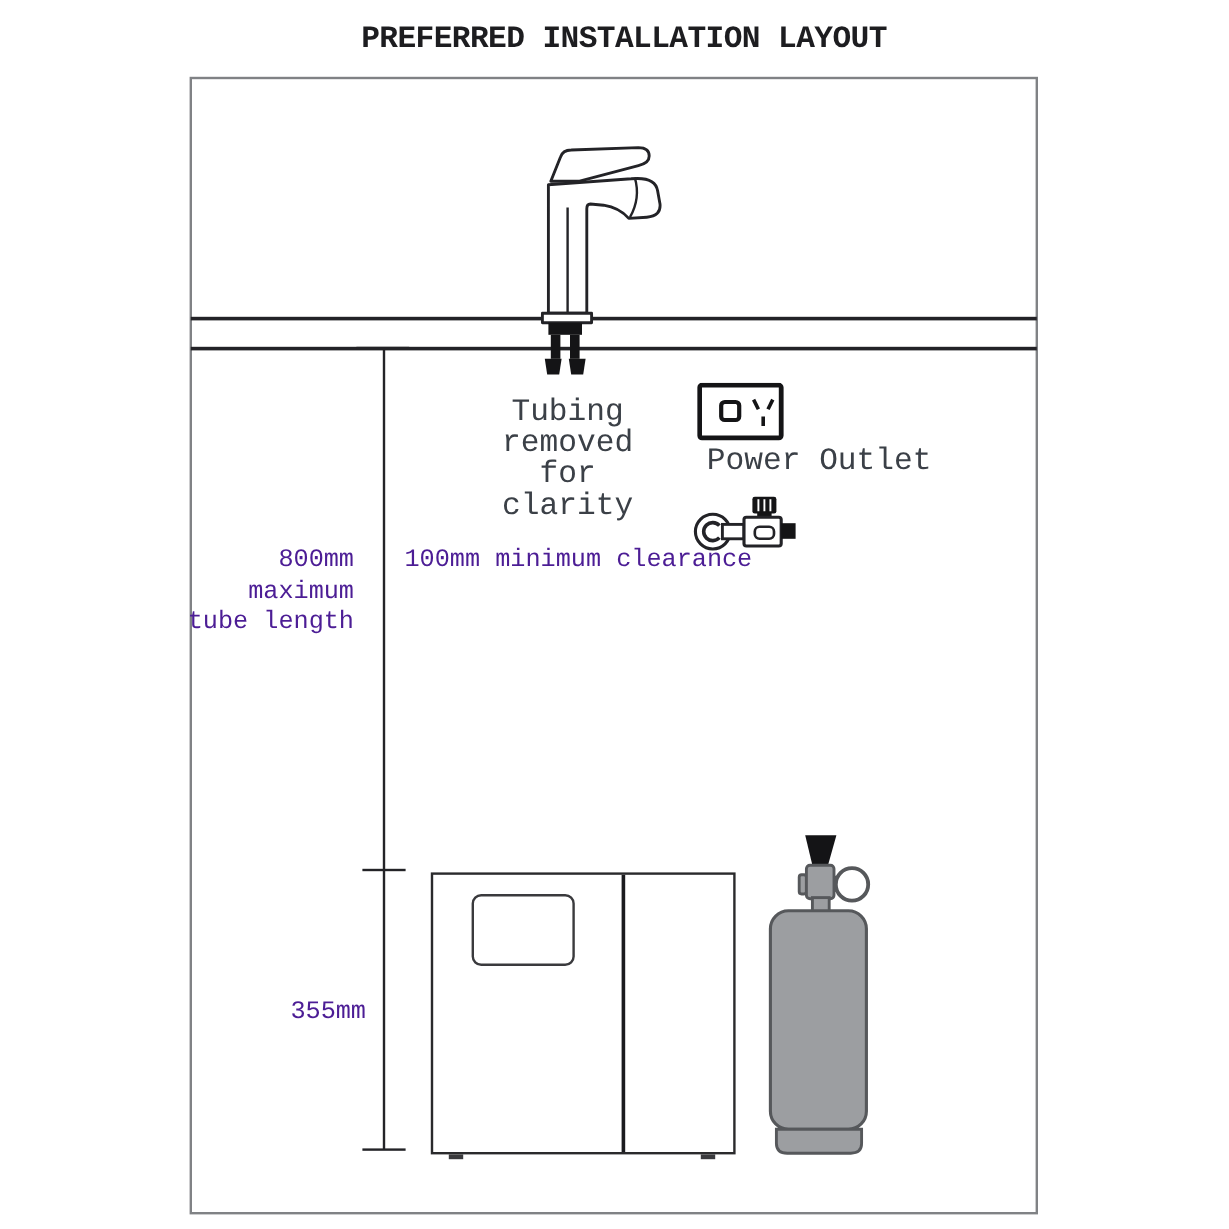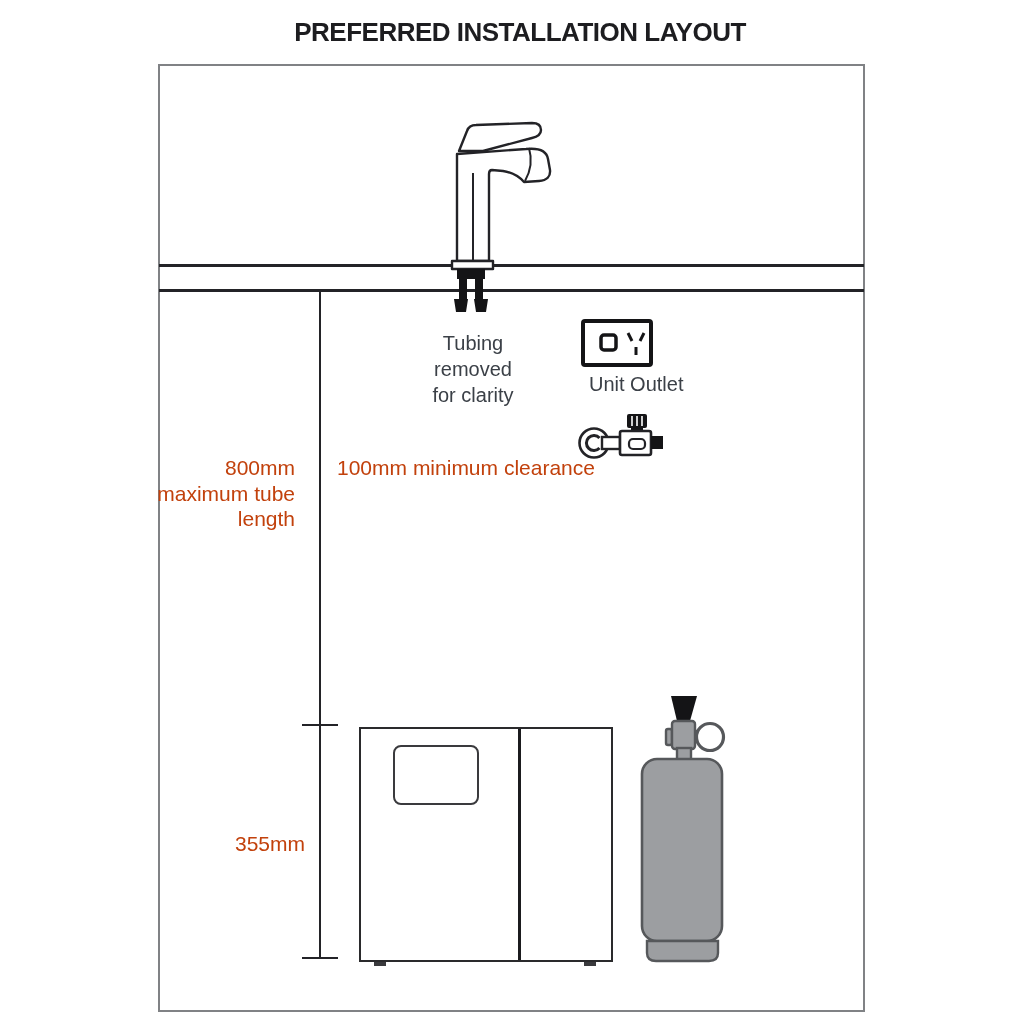--- a/index.html
+++ b/index.html
@@ -1,34 +1,34 @@
 <!DOCTYPE html>
 <html><head>
 <meta charset="utf-8">
 <style>
   html,body{margin:0;padding:0;background:#ffffff;}
   .page{
     position:relative;width:1024px;height:1024px;background:#ffffff;
-    font-family:Liberation Sans, sans-serif;overflow:hidden;
+    font-family:Liberation Mono, monospace;overflow:hidden;
   }
   .abs{position:absolute;}
   .title{
     left:16px;top:17px;width:1008px;text-align:center;
     font-size:26px;font-weight:700;letter-spacing:-0.5px;color:#1d1d20;
   }
   .frame{
     left:158px;top:64px;width:707px;height:948px;
     border:2px solid #808285;box-sizing:border-box;background:#ffffff;
   }
   .hline{height:2.5px;background:#232327;}
   .vline{width:2px;background:#232327;}
   .tick{height:2px;background:#232327;}
-  .label{color:#3b4047;font-size:20px;line-height:26px;}
+  .label{color:#3b4047;font-size:26px;line-height:26px;}
   .label .ln{display:block;}
-  .dimlabel{color:#c2410c;font-size:21px;line-height:25.5px;}
+  .dimlabel{color:#4c1d95;font-size:21px;line-height:25.5px;}
   .unit{
     left:359px;top:727px;width:254px;height:235px;
     border:2px solid #2a2a2c;box-sizing:border-box;background:#ffffff;
   }
   .unit-divider{position:absolute;left:157px;top:0;width:3px;height:100%;background:#1b1b1e;}
   .unit-window{
     position:absolute;left:32px;top:16px;width:86px;height:60px;
     border:2px solid #3a3a3d;border-radius:8px;box-sizing:border-box;background:#ffffff;
   }
   .foot{height:4px;background:#3a3a3d;}
@@ -76,21 +76,21 @@
 
   <svg class="abs" style="left:581px;top:319px;" width="74" height="48" viewBox="0 0 74 48">
     <rect x="2" y="2" width="68" height="44" rx="2" fill="#ffffff" stroke="#141416" stroke-width="4"></rect>
     <rect x="20" y="16" width="15" height="15" rx="3" fill="#ffffff" stroke="#141416" stroke-width="3.5"></rect>
     <g stroke="#141416" stroke-width="3" stroke-linecap="butt">
       <line x1="47" y1="14" x2="51" y2="22"></line>
       <line x1="63" y1="14" x2="59" y2="22"></line>
       <line x1="55" y1="28" x2="55" y2="36"></line>
     </g>
   </svg>
-  <div class="abs label" style="left:589px;top:371px;">Unit Outlet</div>
+  <div class="abs label" style="left:589px;top:371px;">Power Outlet</div>
 
   <svg class="abs" style="left:570px;top:408px;" width="100" height="58" viewBox="0 0 100 58">
 
     <rect x="57" y="6" width="20" height="14" rx="2" fill="#141416"></rect>
     <g stroke="#ffffff" stroke-width="1.6">
       <line x1="62" y1="8" x2="62" y2="18"></line>
       <line x1="67" y1="8" x2="67" y2="18"></line>
       <line x1="72" y1="8" x2="72" y2="18"></line>
     </g>
     <rect x="61" y="19" width="12" height="5" fill="#141416"></rect>

